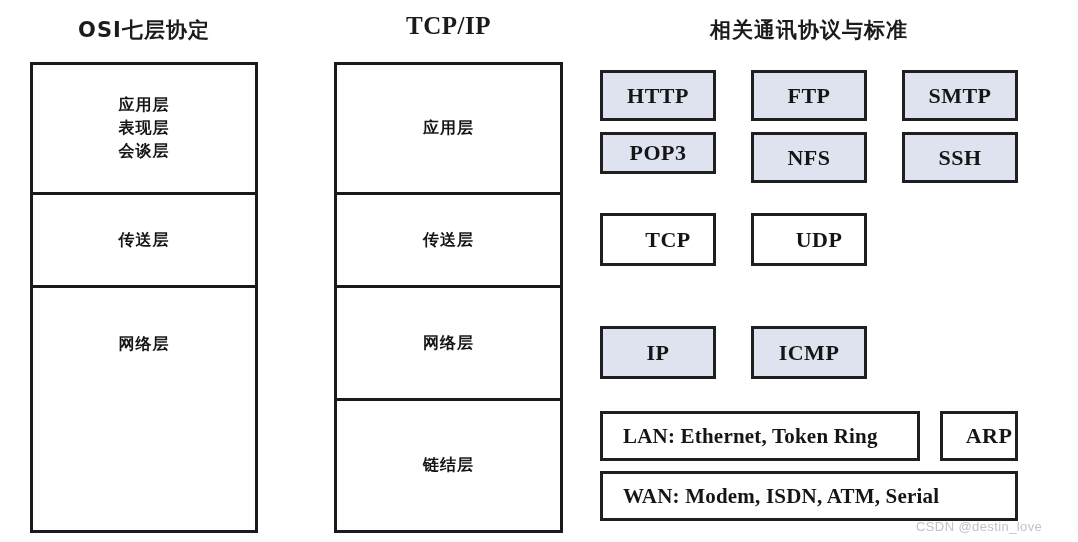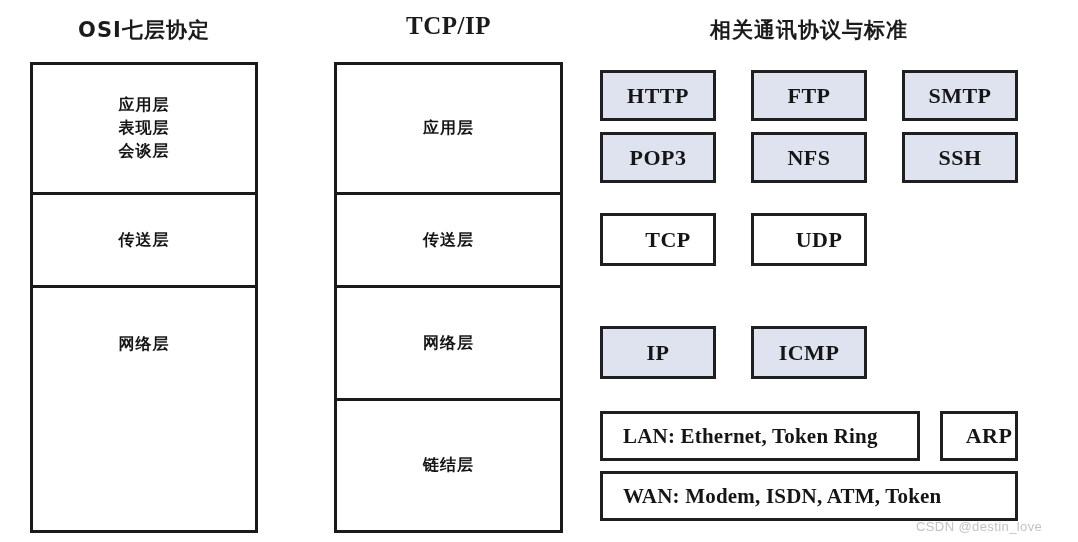--- a/index.html
+++ b/index.html
@@ -148,29 +148,29 @@
     </div>
     <div class="stack-row" style="height:129px;">
       <span class="line">链结层</span>
     </div>
   </div>
 
   <div class="pbox filled" style="left:600px; top:70px; width:116px; height:51px;">HTTP</div>
   <div class="pbox filled" style="left:751px; top:70px; width:116px; height:51px;">FTP</div>
   <div class="pbox filled" style="left:902px; top:70px; width:116px; height:51px;">SMTP</div>
 
-  <div class="pbox filled" style="left:600px; top:132px; width:116px; height:51px;">POP3</div>
+  <div class="pbox filled" style="left:600px; top:132px; width:116px; height:42px;">POP3</div>
   <div class="pbox filled" style="left:751px; top:132px; width:116px; height:51px;">NFS</div>
   <div class="pbox filled" style="left:902px; top:132px; width:116px; height:51px;">SSH</div>
 
   <div class="pbox plain" style="left:600px; top:213px; width:116px; height:53px;">TCP</div>
   <div class="pbox plain" style="left:751px; top:213px; width:116px; height:53px;">UDP</div>
 
   <div class="pbox filled" style="left:600px; top:326px; width:116px; height:53px;">IP</div>
   <div class="pbox filled" style="left:751px; top:326px; width:116px; height:53px;">ICMP</div>
 
   <div class="pbox plain wide" style="left:600px; top:411px; width:320px; height:50px;">LAN: Ethernet, Token Ring</div>
   <div class="pbox plain" style="left:940px; top:411px; width:78px; height:50px;">ARP</div>
-  <div class="pbox plain wide" style="left:600px; top:471px; width:418px; height:50px;">WAN: Modem, ISDN, ATM, Token</div>
+  <div class="pbox plain wide" style="left:600px; top:471px; width:418px; height:50px;">WAN: Modem, ISDN, ATM, Serial</div>
 
   <div class="watermark" style="left:916px; top:519px;">CSDN @destin_love</div>
 
 </div>
 
 </body></html>

